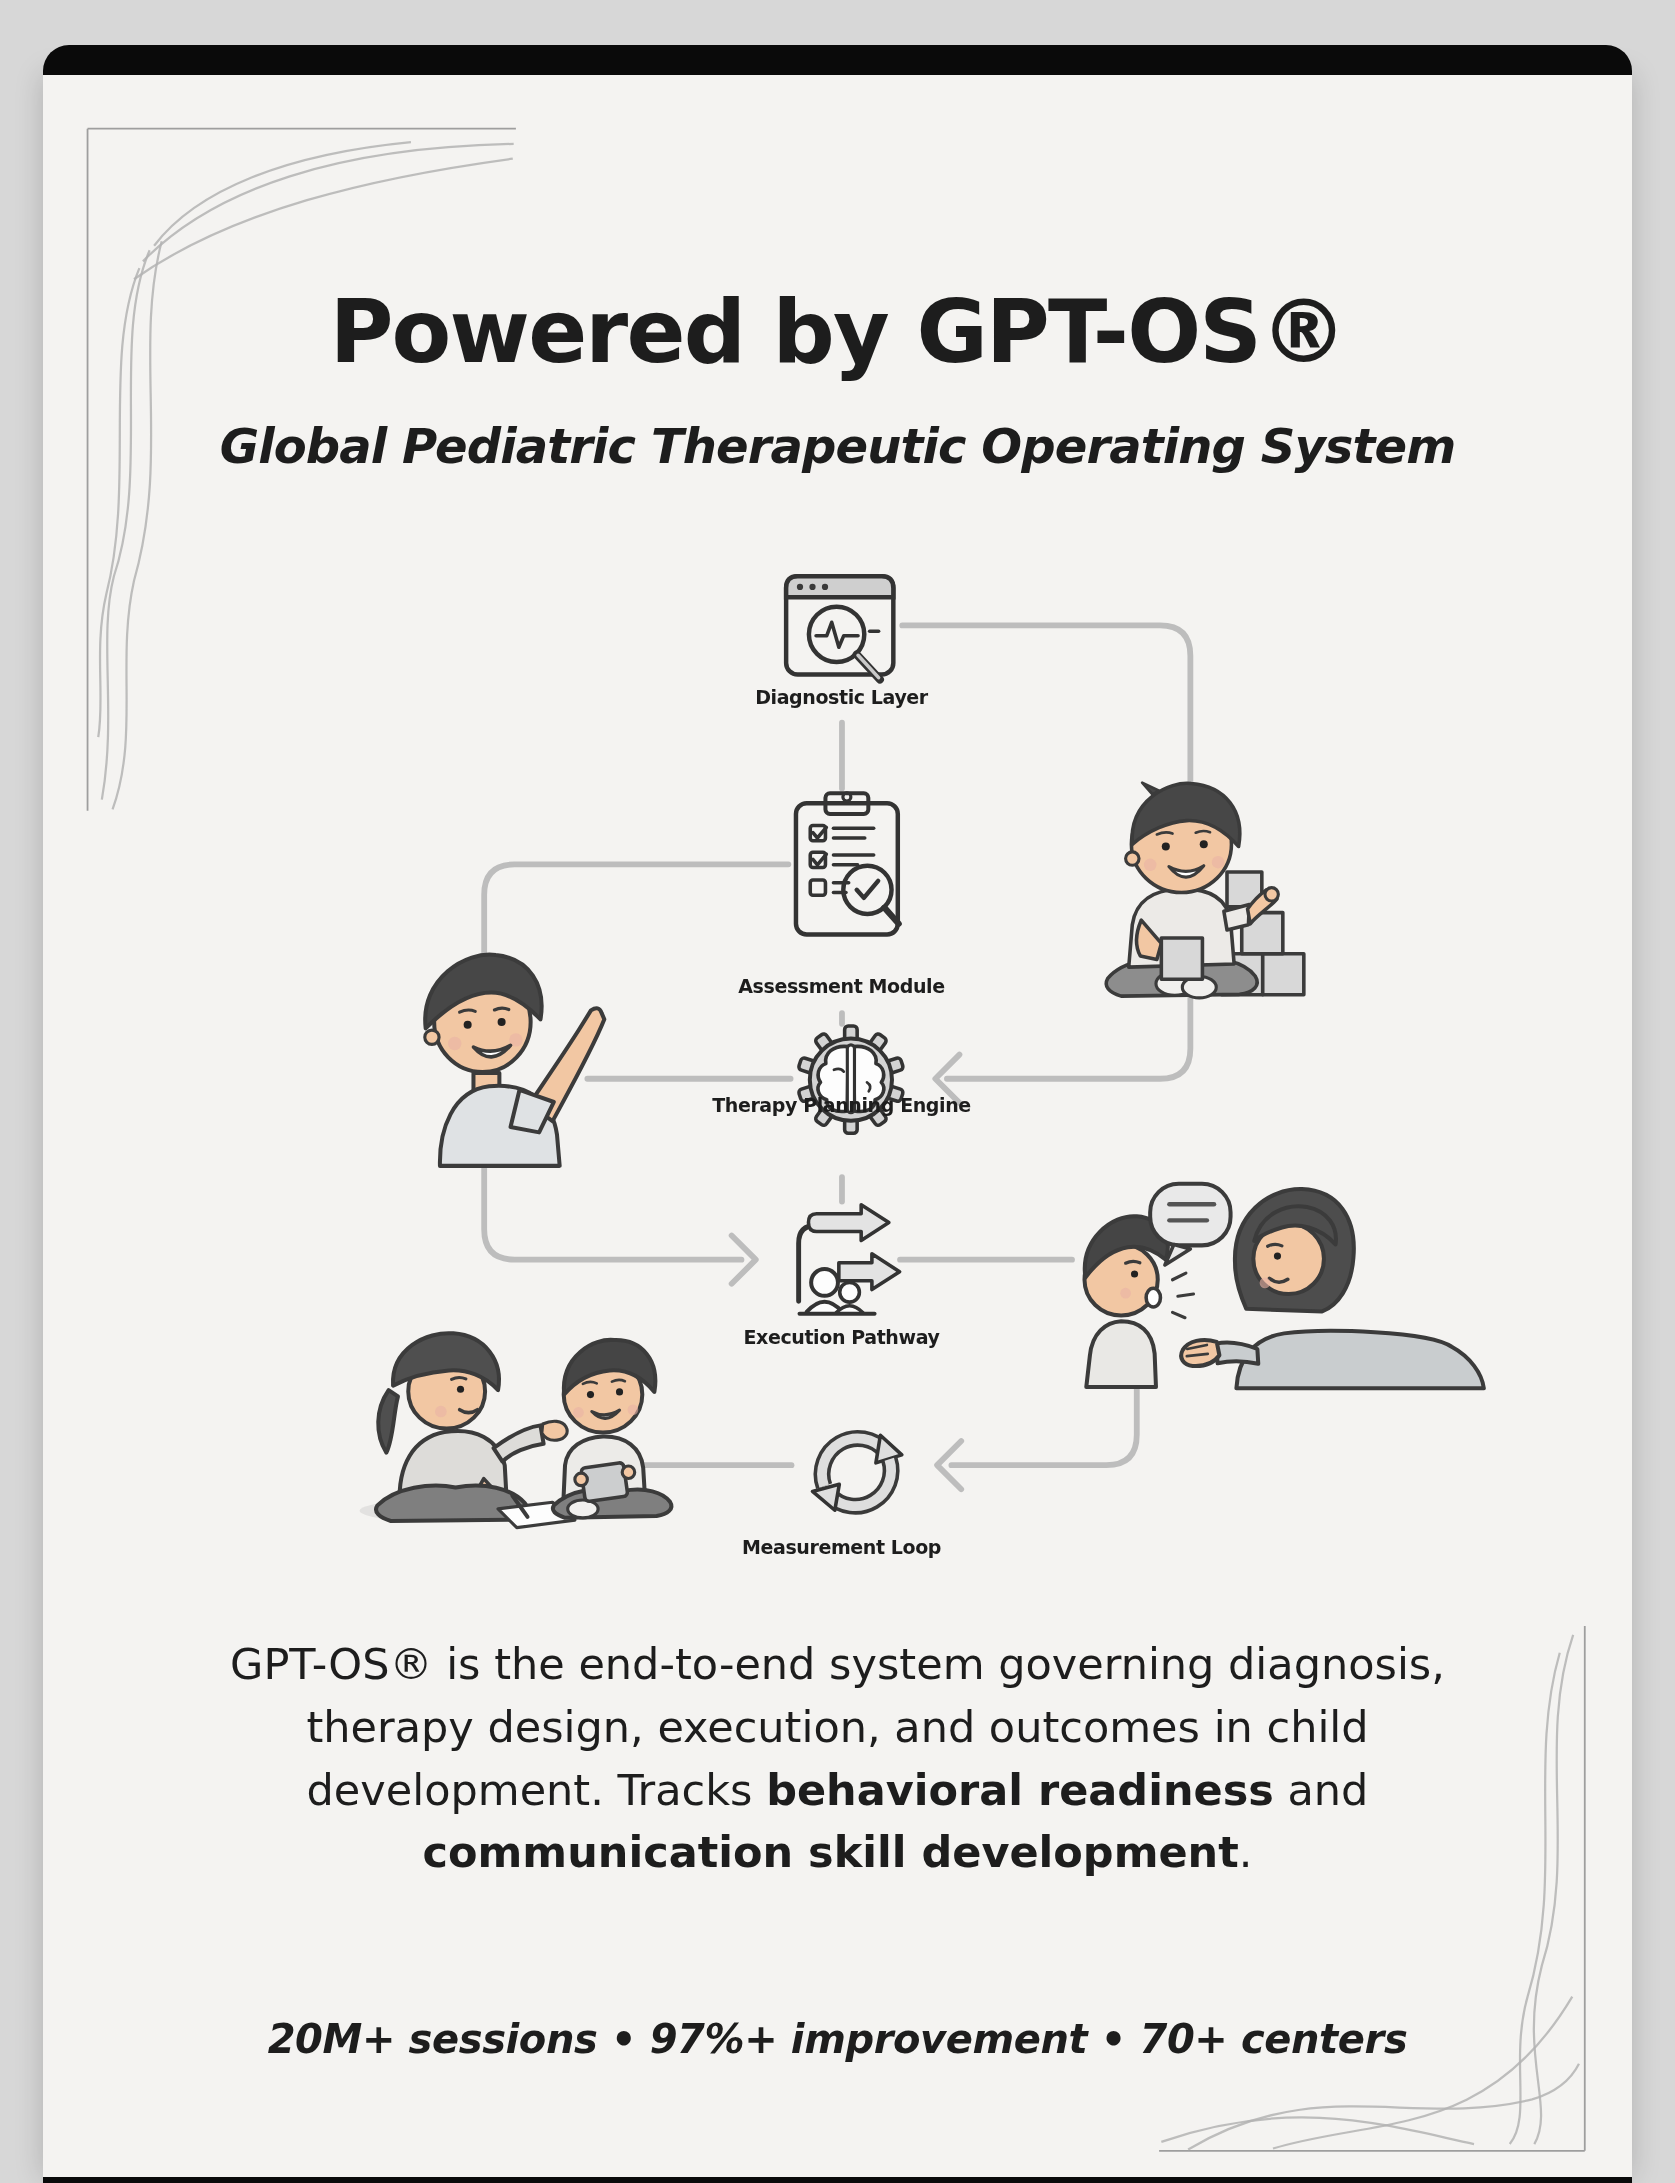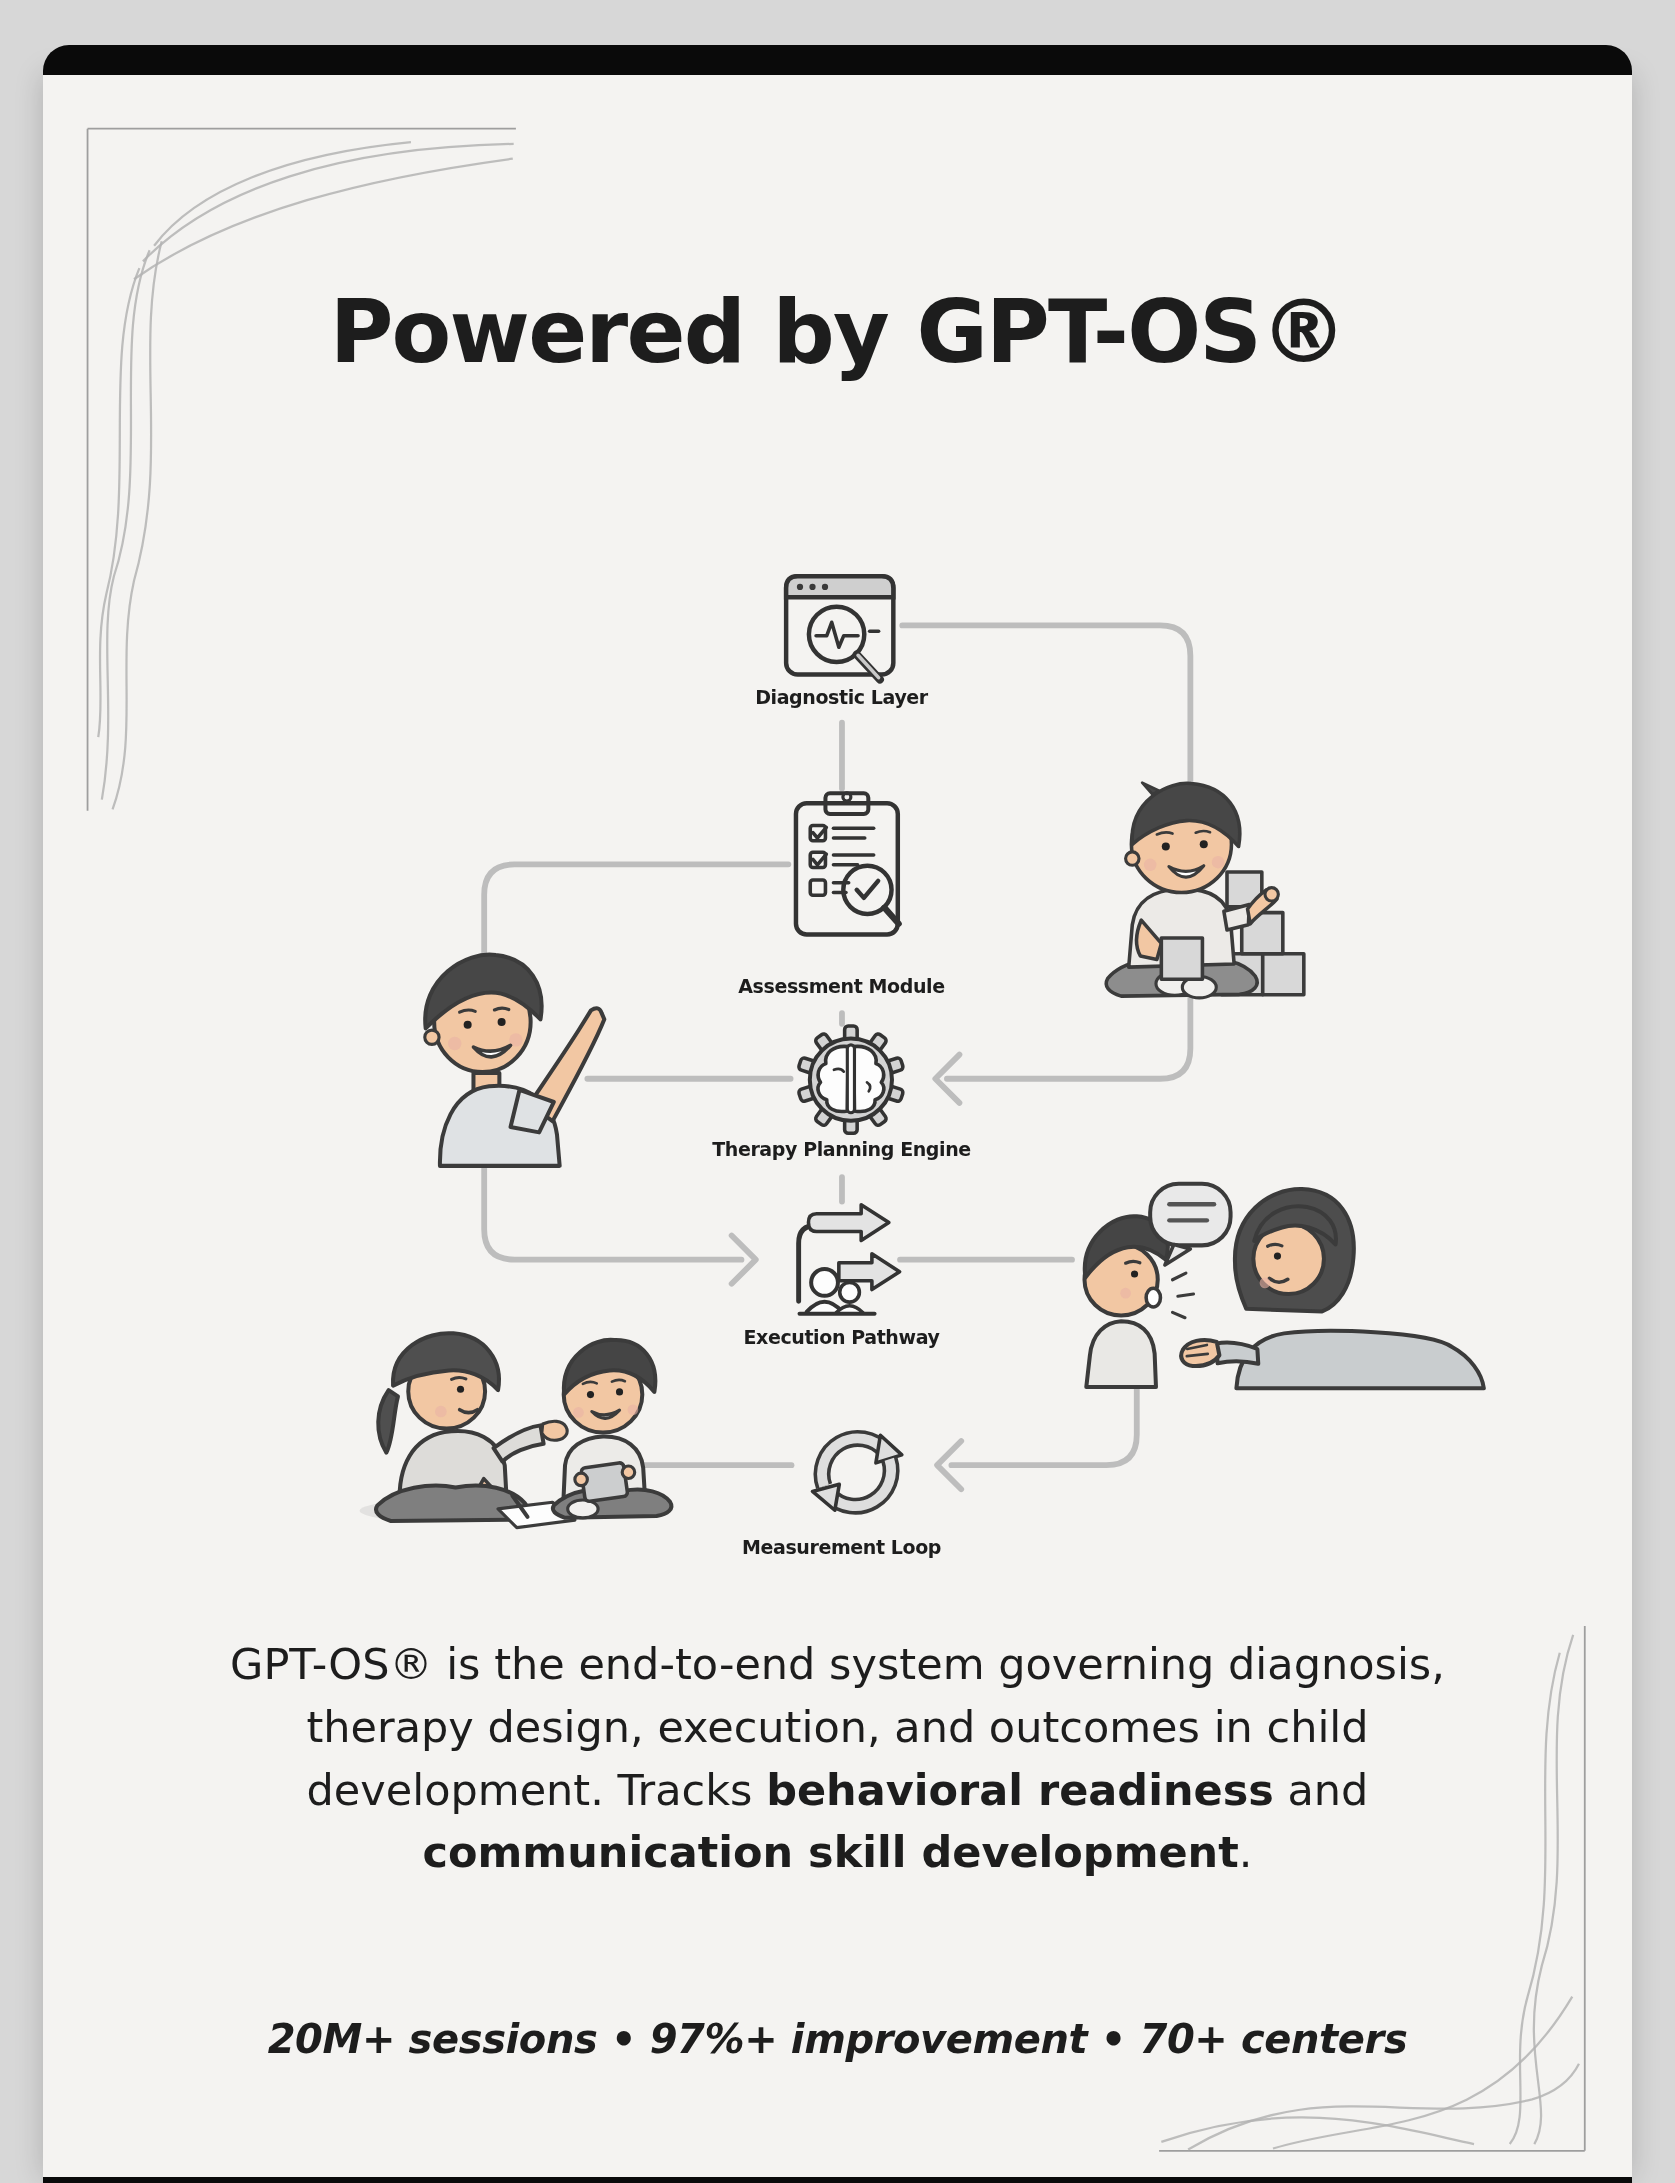--- a/index.html
+++ b/index.html
@@ -14,21 +14,21 @@
   svg.art{position:absolute;left:0;top:0;width:1675px;height:2183px;}
   .conn{stroke:var(--connector,#bdbdbd);stroke-width:13;fill:none;stroke-linecap:round;stroke-linejoin:round;}
   .fl{stroke:#b3b3b3;stroke-width:5;fill:none;opacity:.85;}
   .flb{stroke:#9e9e9e;stroke-width:4;fill:none;}
   .is{stroke:var(--icon-line,#333);fill:none;stroke-linecap:round;stroke-linejoin:round;}
   .txt{position:absolute;text-align:center;}
   .title{left:0;width:100%;top:281px;font-size:87px;font-weight:700;letter-spacing:-1.8px;}
   .subtitle{left:0;width:100%;top:418px;font-size:48px;font-weight:700;font-style:italic;letter-spacing:-0.9px;}
   .nlabel{width:625px;font-size:19px;font-weight:700;letter-spacing:-0.4px;}
   .nlabel{left:529px;}
-  #lbl-diagnostic{top:686px;} #lbl-assessment{top:975px;} #lbl-therapy{top:1138px;}
+  #lbl-diagnostic{top:686px;} #lbl-assessment{top:975px;} #lbl-therapy{top:1094px;}
   #lbl-execution{top:1326px;} #lbl-measurement{top:1536px;}
   .bodytext{left:50%;transform:translateX(-50%);width:1233px;top:1633px;font-size:43px;
             line-height:1.46;font-weight:400;}
   .bodytext strong{font-weight:700;}
   .stats{left:0;width:100%;top:2016px;font-size:40px;font-weight:700;font-style:italic;letter-spacing:-0.4px;}
 </style>
 </head>
 <body>
 
 <div class="stage">
@@ -268,20 +268,21 @@
       <circle cx="537" cy="172" r="8" fill="#222" stroke="none"></circle>
       <circle cx="602" cy="166" r="8" fill="#222" stroke="none"></circle>
       <path d="M520,148 Q536,140 551,147 M585,143 Q600,136 614,142" fill="none" stroke-width="6"></path>
       <path d="M540,210 Q570,242 602,207 Q570,226 540,210 Z" fill="#ffffff" stroke-width="7"></path>
       <circle cx="510" cy="212" r="12" fill="#eab3a5" opacity=".6" stroke="none"></circle>
       <circle cx="632" cy="206" r="12" fill="#eab3a5" opacity=".6" stroke="none"></circle>
     </g>
   </svg>
 
   <div class="txt title">Powered by GPT-OS®</div>
+  <div class="txt subtitle">Global Pediatric Therapeutic Operating System</div>
 
   <div class="txt nlabel" id="lbl-diagnostic">Diagnostic Layer</div>
   <div class="txt nlabel" id="lbl-assessment">Assessment Module</div>
   <div class="txt nlabel" id="lbl-therapy">Therapy Planning Engine</div>
   <div class="txt nlabel" id="lbl-measurement">Measurement Loop</div>
   <div class="txt nlabel" id="lbl-execution">Execution Pathway</div>
 
   <div class="txt bodytext"><span>GPT-OS® is the end-to-end system governing diagnosis, therapy design, execution, and outcomes in child development. Tracks </span><strong>behavioral readiness</strong><span> and </span><strong>communication skill development</strong><span>.</span></div>
 
   <div class="txt stats">20M+ sessions • 97%+ improvement • 70+ centers</div>

